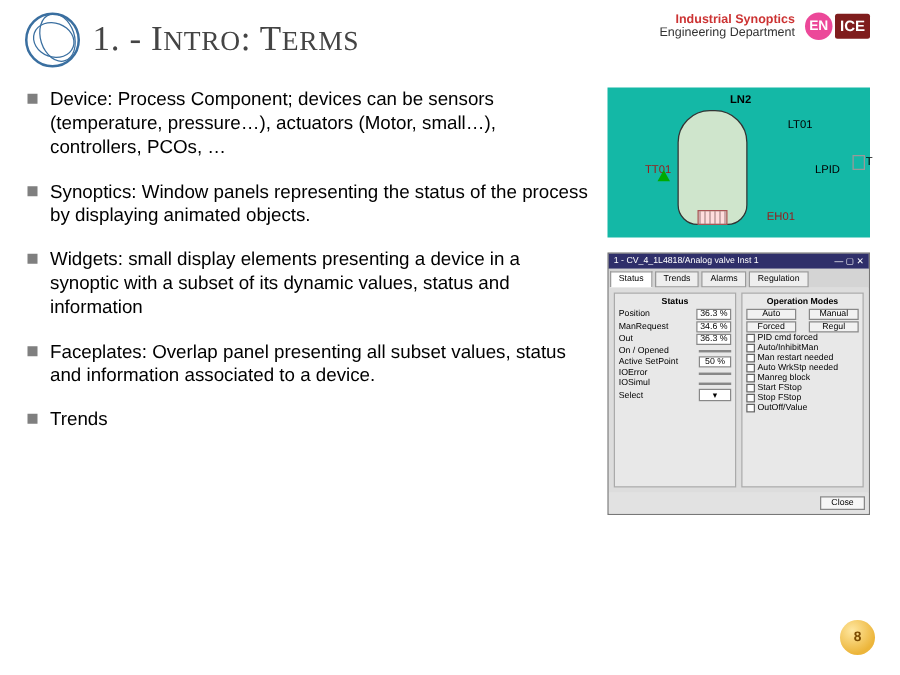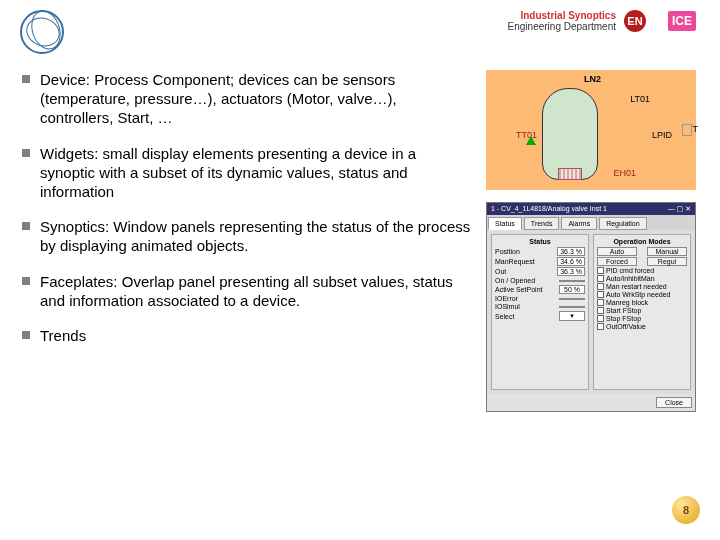--- a/index.html
+++ b/index.html
@@ -11,36 +11,36 @@
   .cern-logo::before, .cern-logo::after { content: ""; position: absolute; border: 1.5px solid #3a6fa0; border-radius: 50%; }
   .cern-logo::before { width: 32px; height: 26px; left: 4px; top: 6px; transform: rotate(20deg); }
   .cern-logo::after { width: 26px; height: 38px; left: 10px; top: -2px; transform: rotate(-18deg); }
   .title { font-family: "Century Schoolbook", Georgia, serif; font-size: 28px; color: #444; letter-spacing: .5px; }
   .title .sc { font-variant: small-caps; }
   .header-right { text-align: right; display: flex; align-items: center; gap: 8px; }
   .header-right .dept { font-size: 10px; line-height: 1.1; }
   .header-right .dept .ind { color: #c33; font-weight: bold; }
   .header-right .dept .eng { color: #333; }
   .enice { display: flex; align-items: center; gap: 2px; }
-  .enice .en { width: 22px; height: 22px; border-radius: 50%; background: #b91c1c; color: #fff; font-size: 11px; font-weight: bold; display: flex; align-items: center; justify-content: center; }
-  .enice .ice { background: #ec4899; color: #fff; font-size: 12px; font-weight: bold; padding: 3px 4px; border-radius: 2px; margin-left: 20px; }
+  .enice .en { width: 22px; height: 22px; border-radius: 50%; background: #ec4899; color: #fff; font-size: 11px; font-weight: bold; display: flex; align-items: center; justify-content: center; }
+  .enice .ice { background: #7f1d1d; color: #fff; font-size: 12px; font-weight: bold; padding: 3px 4px; border-radius: 2px; }
 
   .body { display: flex; gap: 14px; margin-top: 4px; }
   .col-text { flex: 1 1 0; font-size: 15px; line-height: 1.28; }
   ul.bullets { list-style: none; }
   ul.bullets > li { position: relative; padding-left: 20px; margin-bottom: 16px; }
   ul.bullets > li::before { content: ""; position: absolute; left: 2px; top: 5px; width: 8px; height: 8px; background: #7f7f7f; }
   ul.sub { list-style: none; margin-top: 6px; font-size: 13px; }
   ul.sub > li { position: relative; padding-left: 24px; margin-bottom: 4px; }
   ul.sub > li::before { content: "✓"; position: absolute; left: 6px; top: 0; color: #333; font-size: 12px; }
 
   .col-img { width: 210px; display: flex; flex-direction: column; gap: 12px; }
 
   
-  .widget-thumb { background: #fdba74; border: 1px solid #000; border-width: 0; height: 120px; padding: 6px 4px; font-size: 9px; position: relative; }
+  .widget-thumb { background: #14b8a6; border: 1px solid #000; border-width: 0; height: 120px; padding: 6px 4px; font-size: 9px; position: relative; }
   .tank { position: absolute; left: 56px; top: 18px; width: 56px; height: 92px; background: #cfe5cc; border: 1px solid #333; border-radius: 26px 26px 16px 16px; }
   .lbl { position: absolute; font-size: 9px; color: #000; }
   .ln2 { top: 4px; left: 98px; font-weight: bold; }
   .lt01 { top: 24px; right: 46px; }
   .tt01 { top: 60px; left: 30px; color: #9a1a1a; }
   .pid { top: 60px; right: 24px; }
   .ttbl { top: 54px; right: 4px; width: 10px; height: 12px; border: 1px solid #999; }
   .heater { position: absolute; bottom: 10px; left: 72px; width: 24px; height: 12px; background: repeating-linear-gradient(90deg,#caa,#caa 2px,#fdd 2px,#fdd 4px); border: 1px solid #a55; }
   .eh01 { bottom: 12px; right: 60px; color: #9a1a1a; }
   .tri { position: absolute; left: 40px; top: 66px; width: 0; height: 0; border-left: 5px solid transparent; border-right: 5px solid transparent; border-bottom: 9px solid #0a0; }
@@ -65,39 +65,42 @@
   .pagenum { position: absolute; right: 20px; bottom: 16px; width: 28px; height: 28px; border-radius: 50%; background: radial-gradient(circle at 35% 30%, #ffe7a0, #ecb53a 70%); display: flex; align-items: center; justify-content: center; font-size: 11px; color: #5a3; font-weight: bold; color:#7a4a00; }
 </style>
 </head>
 <body>
 
 <div class="slide">
 
   <div class="header">
     <div class="header-left">
       <div class="cern-logo"></div>
+      <div class="title">
+        <span>1. - I</span><span class="sc" style="font-size:22px">NTRO</span><span>: T</span><span class="sc" style="font-size:22px">ERMS</span>
+      </div>
     </div>
     <div class="header-right">
       <div class="dept">
         <div class="ind">Industrial Synoptics</div>
         <div class="eng">Engineering Department</div>
       </div>
       <div class="enice">
         <div class="en">EN</div>
         <div class="ice">ICE</div>
       </div>
     </div>
   </div>
 
   <div class="body">
     <div class="col-text">
       <ul class="bullets">
-        <li>Device:  Process Component; devices can be sensors (temperature, pressure…), actuators (Motor, valve…), controllers, Start, …</li>
+        <li>Device:  Process Component; devices can be sensors (temperature, pressure…), actuators (Motor, small…), controllers, PCOs, …</li>
+        <li>Synoptics: Window panels representing the status of the process by displaying animated objects.</li>
         <li>Widgets:  small display elements presenting a device in a synoptic with a subset of its dynamic values, status and information</li>
-        <li>Synoptics: Window panels representing the status of the process by displaying animated objects.</li>
         <li>Faceplates: Overlap panel presenting all subset values, status and information associated to a device.</li>
         <li>
           <span>Trends</span>
         </li>
       </ul>
     </div>
 
     <div class="col-img">
 
       <div class="widget-thumb">

